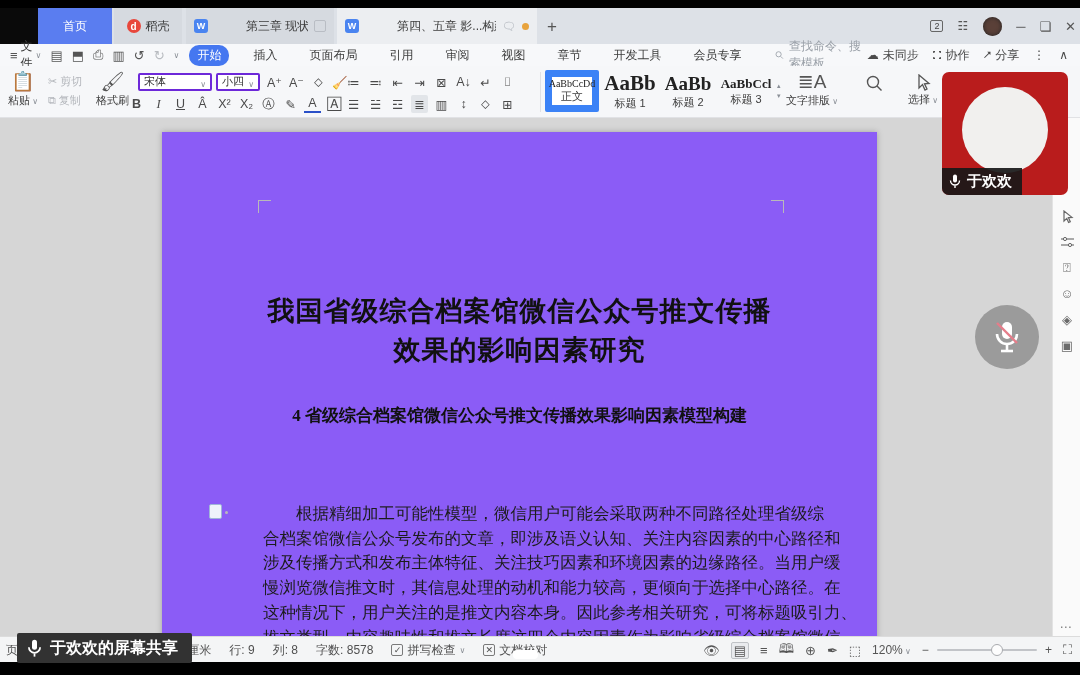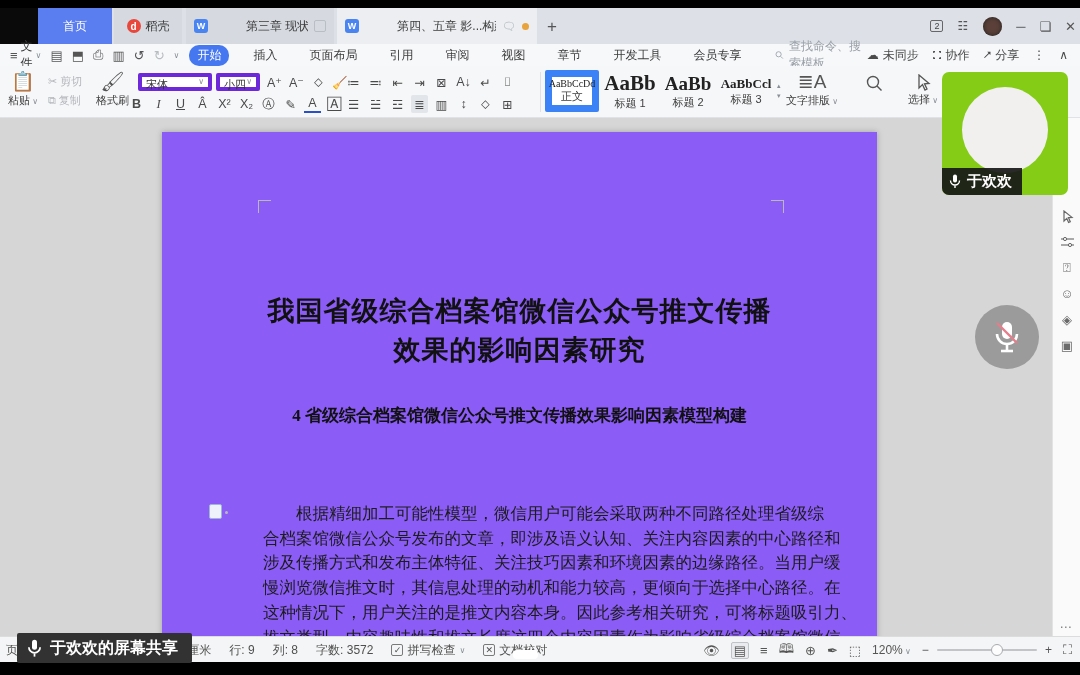--- a/index.html
+++ b/index.html
@@ -55,22 +55,22 @@
   .menu-right .itm { display:flex; align-items:center; gap:4px; }
 
   
   .toolbar { position:absolute; left:0; top:66px; width:1080px; height:52px; background:#f6f7f9;
     border-bottom:1px solid #e1e2e5; color:#444; }
   .tb-abs { position:absolute; }
   .bigbtn { display:flex; flex-direction:column; align-items:center; font-size:11px; color:#3c3c3c; }
   .bigbtn .ico { font-size:19px; line-height:22px; color:#555; }
   .smallcol { display:flex; flex-direction:column; gap:4px; font-size:11px; color:#b3b6bb; }
   .smallcol .r { display:flex; align-items:center; gap:3px; }
-  .fontbox { display:flex; align-items:flex-start; justify-content:space-between; width:74px; height:18px;
-    border:4px solid #6d28d9; border-radius:2px; background:#fff; font-size:11px; padding:0 4px; color:#333; }
+  .fontbox { display:flex; align-items:flex-end; justify-content:space-between; width:74px; height:18px;
+    border:2px solid #6d28d9; border-radius:2px; background:#fff; font-size:11px; padding:0 4px; color:#333; }
   .fontbox.size { width:44px; }
   .carr { color:#8a8f96; font-size:8px; }
   .tbi { display:inline-flex; align-items:center; justify-content:center; height:18px; min-width:17px;
     font-size:12.5px; color:#4a4a4a; }
   .tbi.boxed { background:#e2e5e9; border-radius:2px; }
   .tbrow { display:flex; align-items:center; gap:5px; }
   .sep { position:absolute; top:6px; width:1px; height:40px; background:#e0e1e4; }
   .stylecell { display:flex; flex-direction:column; align-items:center; justify-content:center;
     width:54px; height:42px; font-size:11px; color:#3c3c3c; }
   .stylecell .prev { font-family:"Liberation Serif",serif; color:#222; }
@@ -113,21 +113,21 @@
     font-size:9px; align-items:center; justify-content:center; color:#4f4f4f; }
   .sb-right { position:absolute; right:8px; top:0; height:26px; display:flex; align-items:center; gap:11px; color:#555; }
   .sb-ico { font-size:13px; }
   .sb-ico.pg { border:1px solid #bfc2c6; background:#e9ebee; border-radius:2px; padding:0 2px; }
   .zoom-slider { display:flex; align-items:center; gap:8px; }
   .z-line { position:relative; width:100px; height:2px; background:#c2c4c8; border-radius:1px; }
   .z-thumb { position:absolute; left:60%; top:50%; transform:translate(-50%,-50%); width:12px; height:12px;
     border-radius:50%; background:#fdfdfd; border:1px solid #a9abaf; }
 
   
-  .webcam { position:absolute; left:942px; top:72px; width:126px; height:123px; background:#84cc16;
+  .webcam { position:absolute; left:942px; top:72px; width:126px; height:123px; background:#b91c1c;
     border-radius:7px; z-index:30; overflow:hidden; }
   .webcam .blob { position:absolute; left:50%; top:58px; transform:translate(-50%,-50%); width:86px;
     height:86px; border-radius:50%; background:#f1f0ee; }
   .cam-name { position:absolute; left:0; bottom:0; height:27px; background:rgba(24,24,24,.92);
     color:#fff; font-size:15px; font-weight:bold; display:flex; align-items:center; gap:6px; padding:0 10px 0 7px; }
   .mic-btn { position:absolute; left:975px; top:305px; width:64px; height:64px; border-radius:50%;
     background:#9b9b9b; z-index:25; display:flex; align-items:center; justify-content:center; }
   .share-pill { position:absolute; left:17px; top:633px; height:30px; background:#323232; color:#fff;
     z-index:40; display:flex; align-items:center; gap:8px; padding:0 14px 0 10px; font-size:16px;
     font-weight:bold; border-radius:2px; white-space:nowrap; }
@@ -379,21 +379,21 @@
     <div class="rail-ico" style="top:220px">▣</div>
   </div>
   <div class="rail-more">⋯</div>
 
   <div class="statusbar">
     <div class="sb-left">
       <span>页面</span>
       <span style="margin-left:116px">10.1厘米</span>
       <span>行: 9</span>
       <span>列: 8</span>
-      <span>字数: 3572</span>
+      <span>字数: 8578</span>
       <span class="sb-chk">
         <span class="sb-box">✓</span>
         <span>拼写检查</span>
         <span class="carr">∨</span>
       </span>
       <span class="sb-chk">
         <span class="sb-box">✕</span>
         <span>文档校对</span>
       </span>
     </div>

